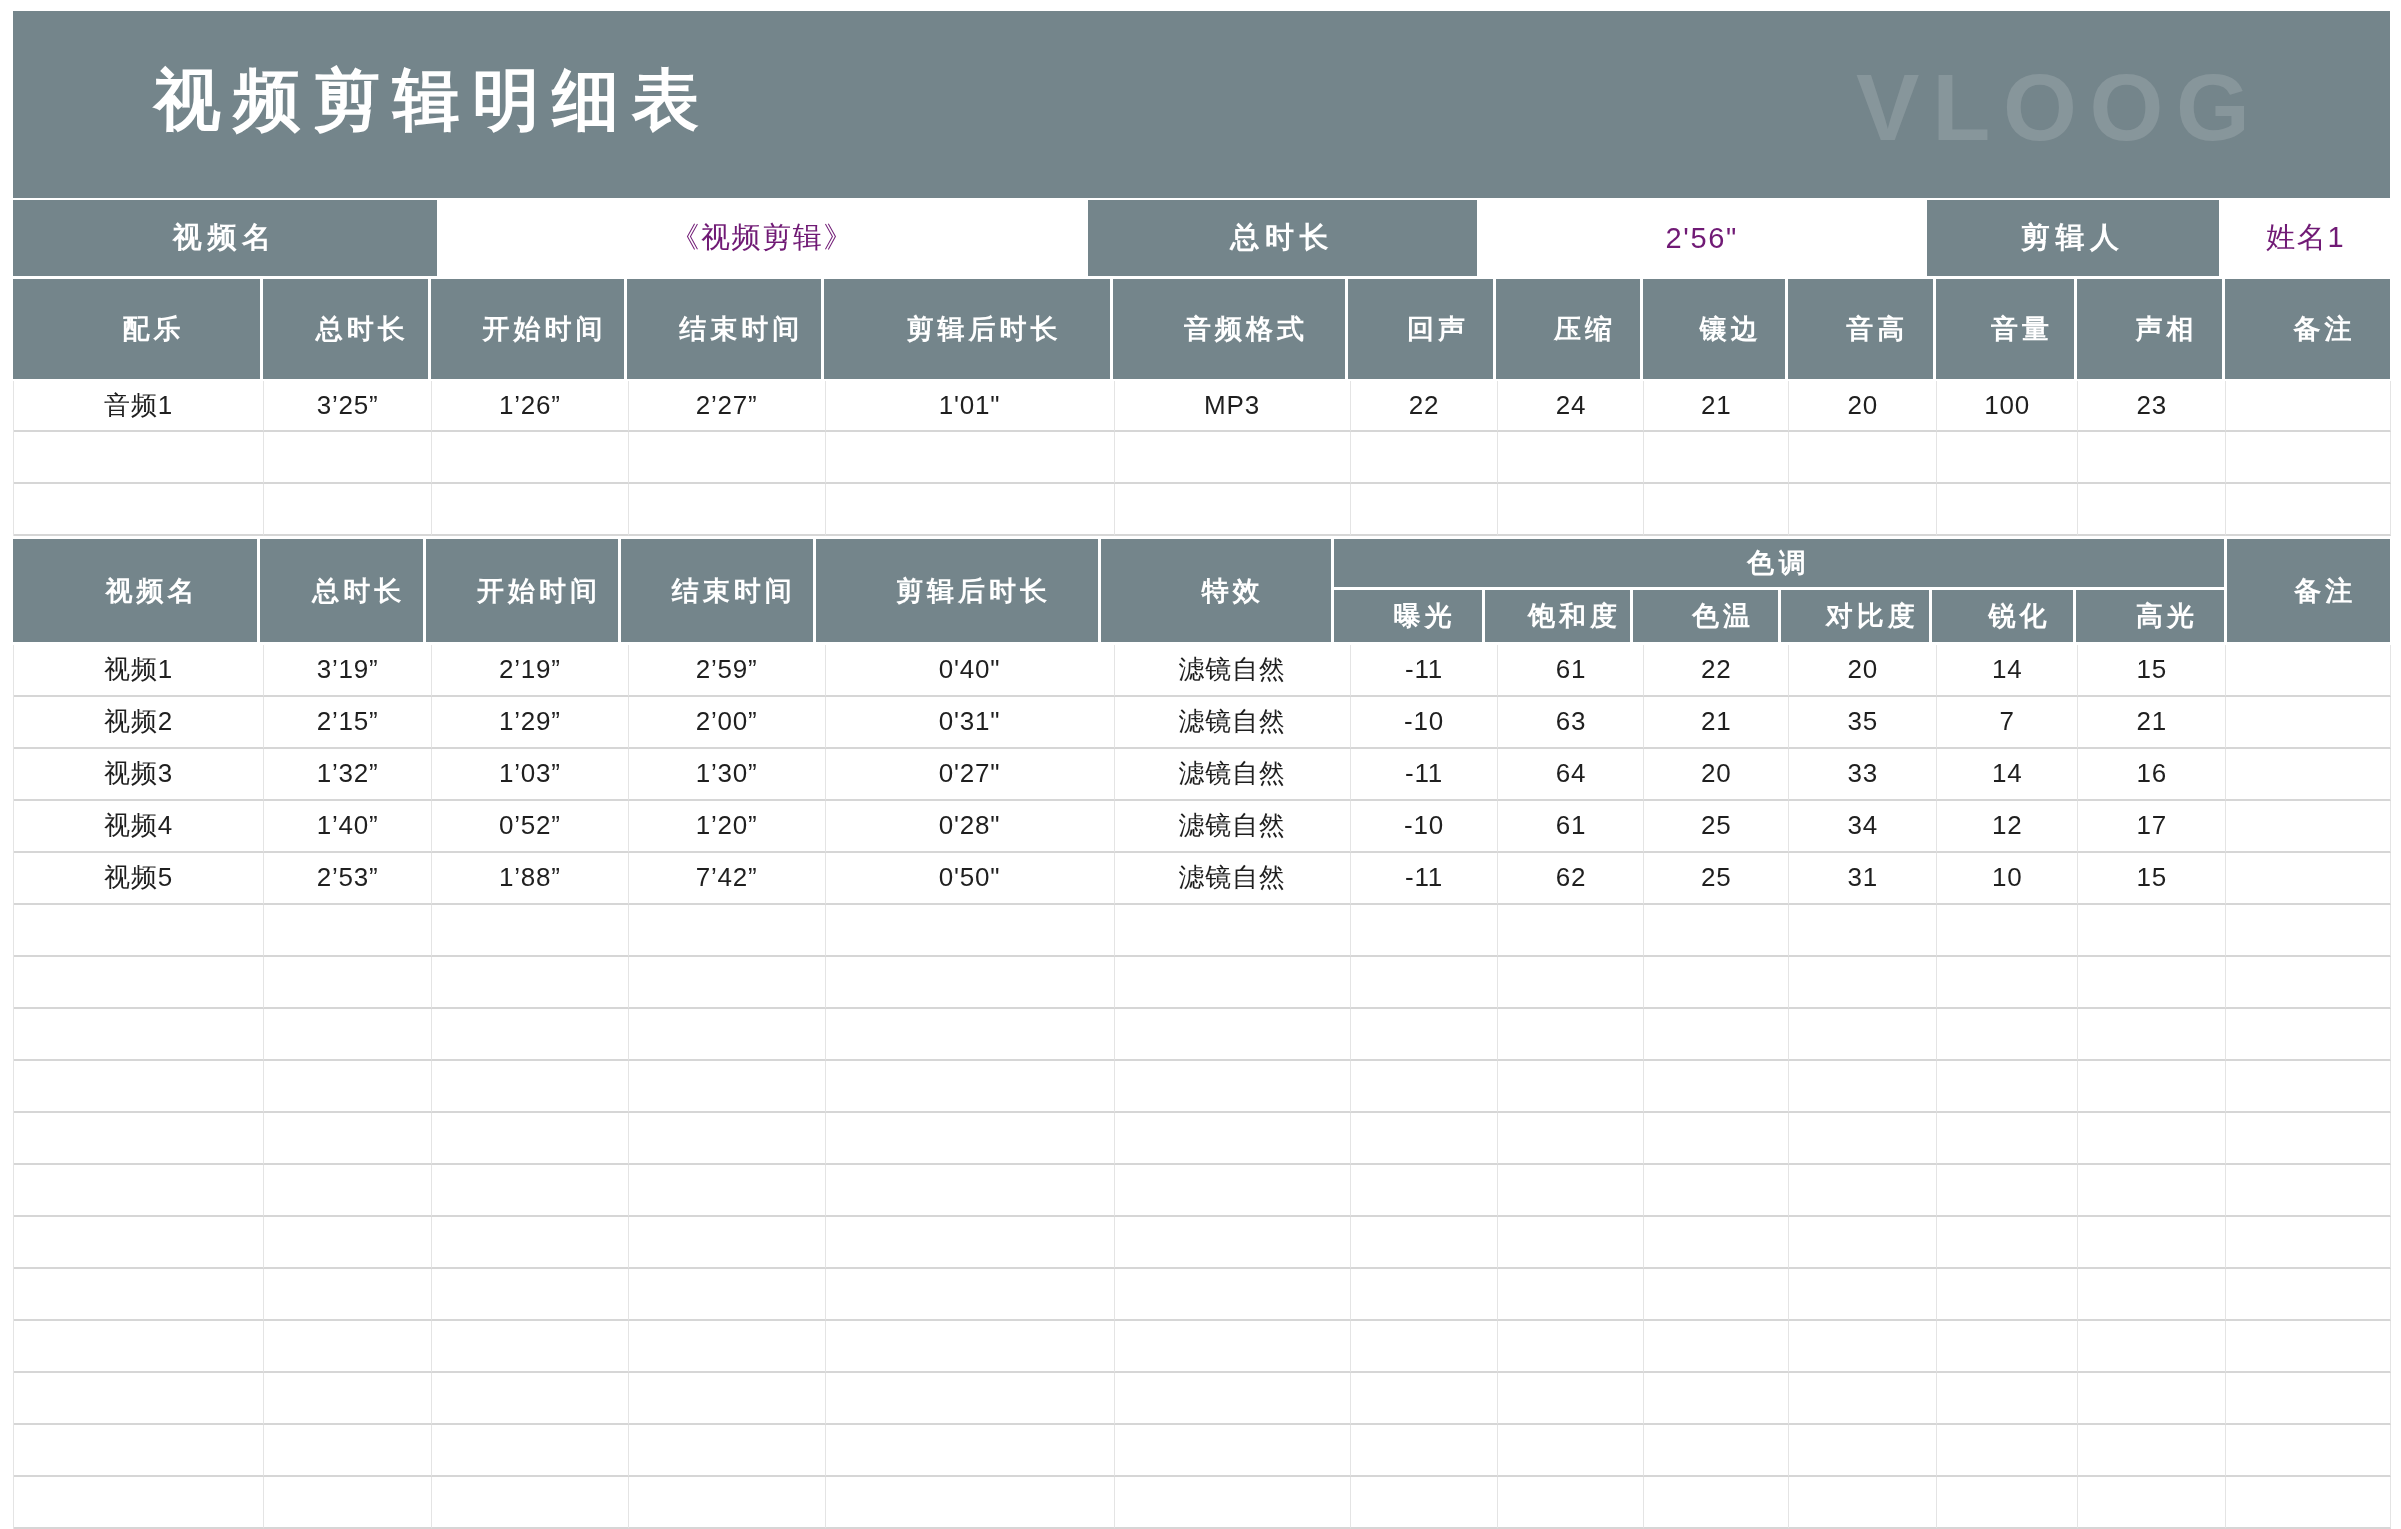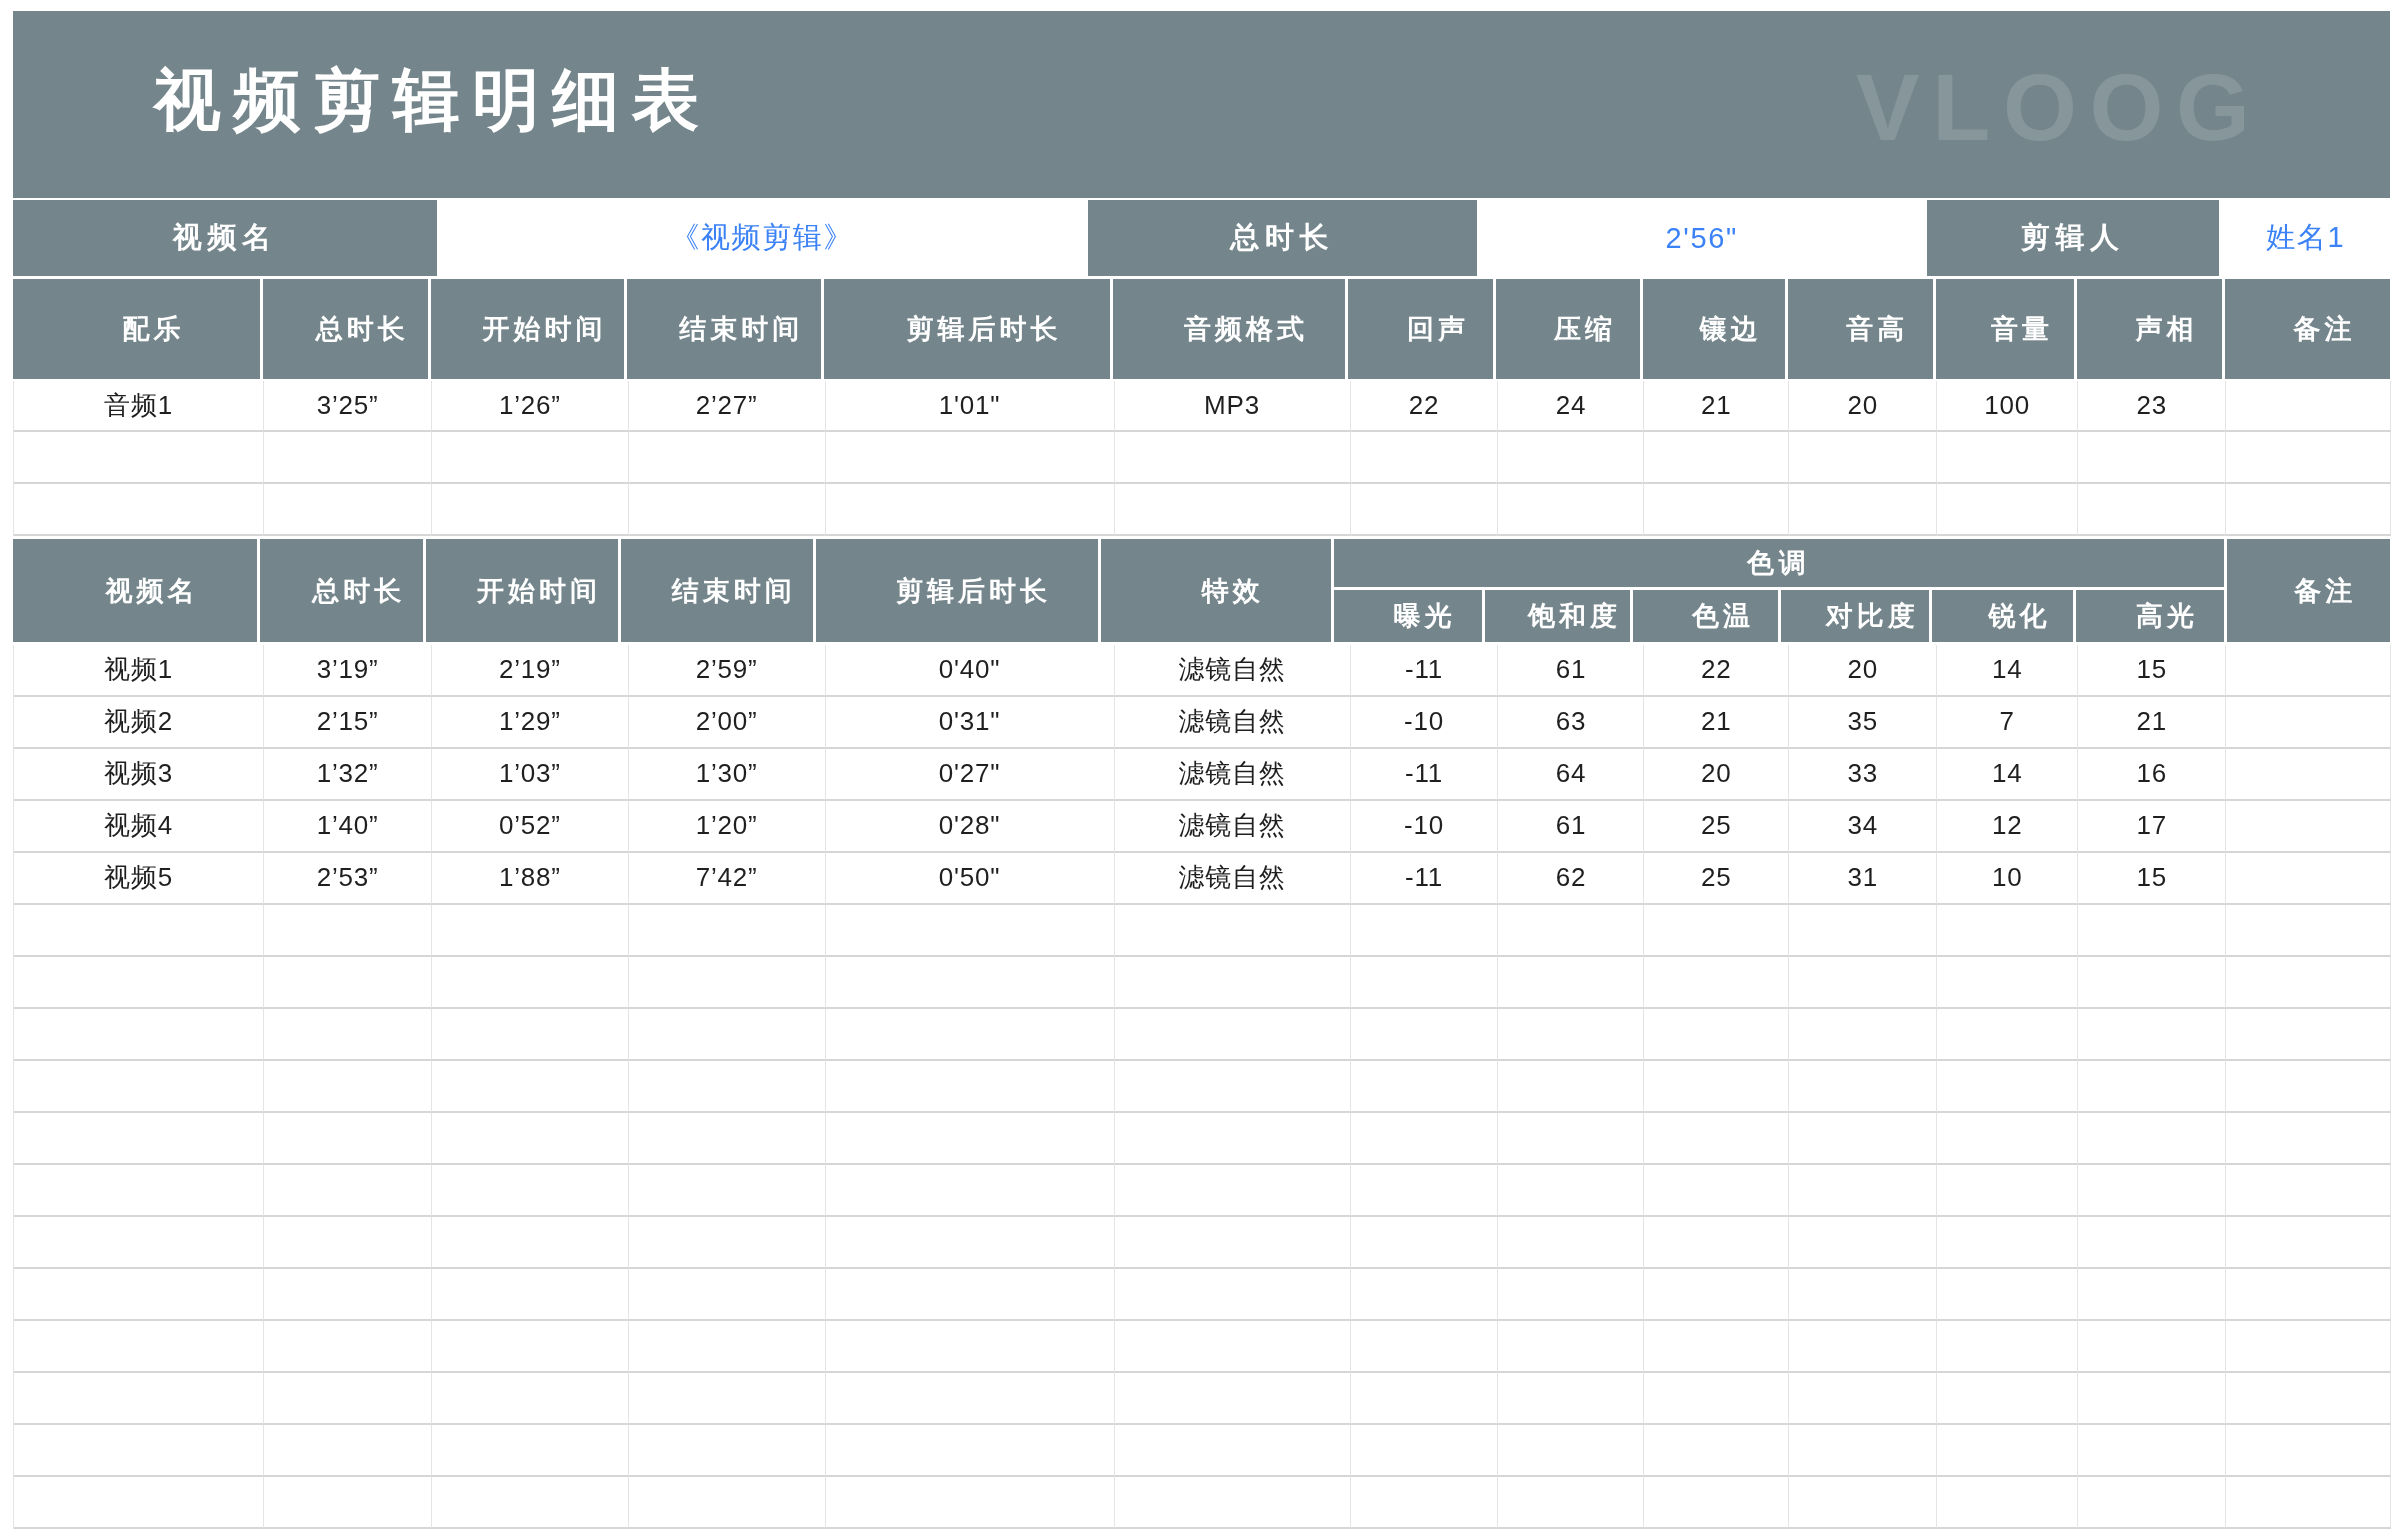--- a/index.html
+++ b/index.html
@@ -24,21 +24,21 @@
   .row { display:flex; width:2377px; }
 
   
   .info-row { height:76px; margin-top:2.4px; }
   .icell {
     box-sizing:border-box; display:flex; align-items:center; justify-content:center;
     font-size:29px; border-right:3.2px solid #ffffff; white-space:nowrap;
   }
   .icell:last-child { border-right:0; }
   .icell.gray { background:#74858B; color:#ffffff; font-weight:700; letter-spacing:5.6px; }
-  .icell.white { background:#ffffff; color:#3b82f6; letter-spacing:1.6px; }
+  .icell.white { background:#ffffff; color:#701a75; letter-spacing:1.6px; }
   .i1{width:427px}.i2{width:648px}.i3{width:392px}.i4{width:447px}.i5{width:295px}.i6{width:168px}
 
   
   .c1{width:256px}.c2{width:171px}.c3{width:201px}.c4{width:201px}.c5{width:295px}
   .c6{width:241px}.c7{width:151px}.c8{width:149px}.c9{width:148px}.c10{width:151px}
   .c11{width:144px}.c12{width:151px}.c13{width:168px}
 
   
   .hcell {
     box-sizing:border-box; background:#74858B; color:#ffffff;

